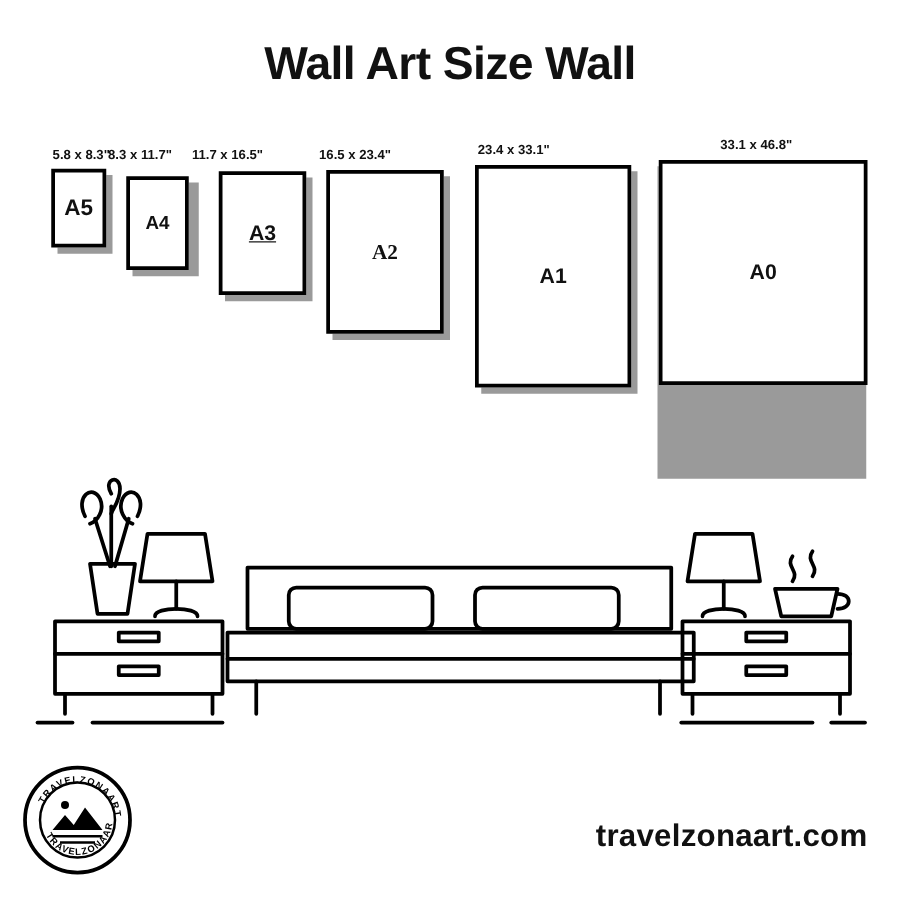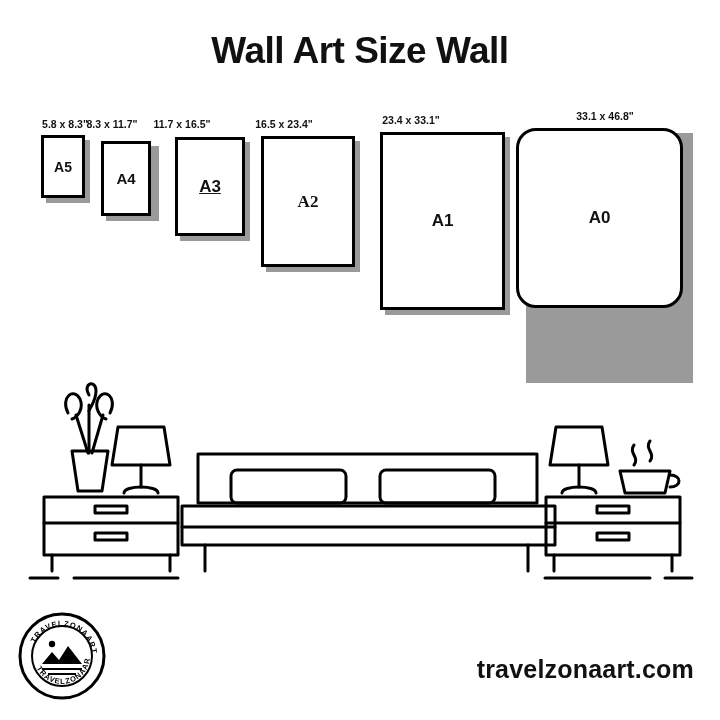--- a/index.html
+++ b/index.html
@@ -59,21 +59,21 @@
     display: flex;
     align-items: center;
     justify-content: center;
   }
   .frame-name {
     font-size: 17px;
     font-weight: bold;
     color: #111111;
   }
   .frame-name.sm { font-size: 15px; }
-  .frame-name.xs { font-size: 14px; }
+  .frame-name.xs { font-size: 18px; }
 
   
   .scene {
     position: absolute;
     left: 0;
     top: 375px;
     width: 720px;
     height: 225px;
   }
   .scene svg { display: block; }
@@ -139,21 +139,21 @@
     <div class="frame-label" style="left:346px; top:14px; width:130px;">23.4 x 33.1"</div>
     <div class="frame-shadow" style="left:385px; top:37px; width:125px; height:178px;"></div>
     <div class="frame-box" style="left:380px; top:32px; width:125px; height:178px;">
       <span class="frame-name">A1</span>
     </div>
   </div>
 
   <div class="frame-group">
     <div class="frame-label" style="left:520px; top:10px; width:170px;">33.1 x 46.8"</div>
     <div class="frame-shadow" style="left:526px; top:33px; width:167px; height:250px;"></div>
-    <div class="frame-box" style="left:516px; top:28px; width:167px; height:180px;border-radius:20px;">
+    <div class="frame-box" style="left:527px; top:28px; width:167px; height:180px;">
       <span class="frame-name">A0</span>
     </div>
   </div>
 
 </div>
 
 <div class="scene">
   <svg width="720" height="225" viewBox="0 0 720 225" fill="none" stroke="#000000" stroke-width="3" stroke-linecap="round" stroke-linejoin="round">
 
     <g stroke-width="3">

